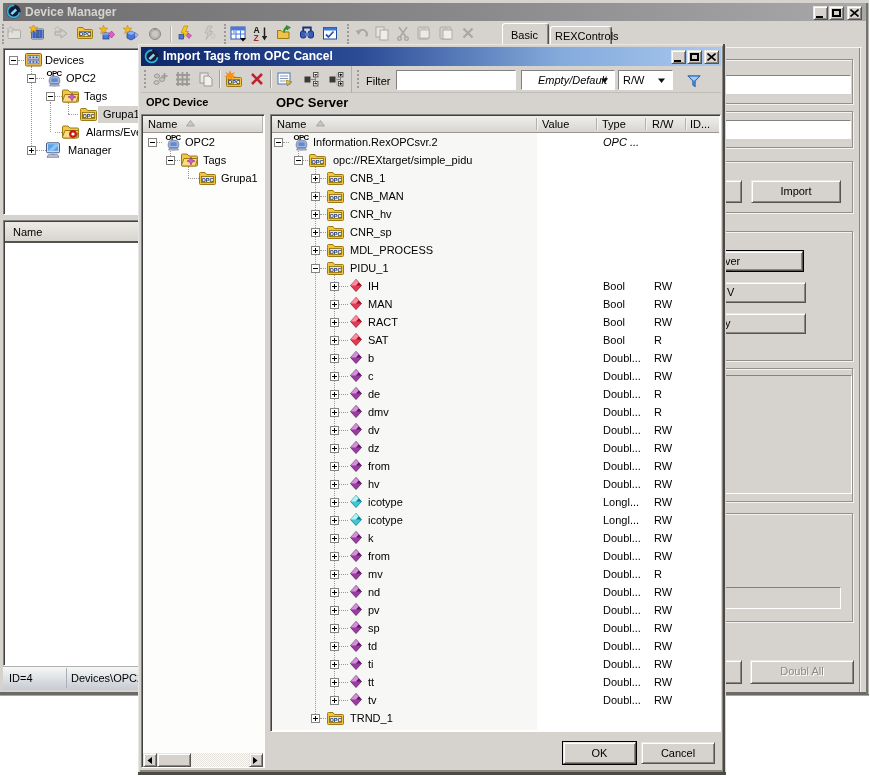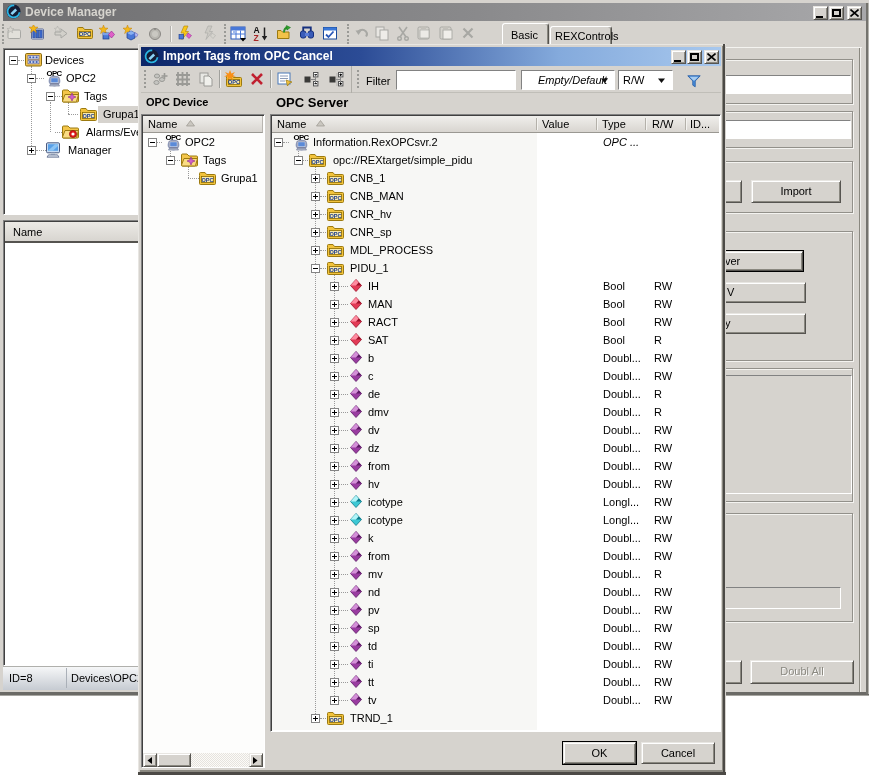--- a/index.html
+++ b/index.html
@@ -166,21 +166,21 @@
 <div class="sunk2" style="left:608px;top:375px;width:244px;height:119px;background:#d6d3ce;"></div>
 <div class="sunk2" style="left:608px;top:587px;width:233px;height:22px;background:#d6d3ce;"></div>
 <div class="btn" style="left:660px;top:660px;width:82px;height:24px;"></div>
 <div class="btn" style="left:750px;top:660px;width:104px;height:24px;"></div>
 <div class="t" style="left:750px;top:665px;width:104px;text-align:center;"><span style="color:#8a8880;text-shadow:1px 1px 0 #fff;">Doubl All</span></div>
 <div class="sunk" style="left:3px;top:48px;width:292px;height:167px;background:#fff;"></div>
 <div class="sunk" style="left:3px;top:220px;width:292px;height:446px;background:#fff;"></div>
 <div style="left:5px;top:222px;width:288px;height:21px;background:linear-gradient(#eceae6,#d8d5d0);border-bottom:2px solid #55534f;border-right:1px solid #9a9892;"></div>
 <div class="t" style="left:13px;top:226px;">Name</div>
 <div style="left:3px;top:666px;width:292px;height:24px;background:linear-gradient(#f6f7f8,#c6cbd2);border-top:1px solid #b0b0ac;"></div>
-<div class="t" style="left:9px;top:672px;">ID=8</div>
+<div class="t" style="left:9px;top:672px;">ID=4</div>
 <div style="left:66px;top:668px;width:1px;height:20px;background:#aab0b8;"></div>
 <div class="t" style="left:71px;top:672px;">Devices\OPC2\Tags\Grupa1</div>
 <div style="left:31px;top:66px;width:1px;height:84px;border-left:1px dotted #9a9a9a;position:absolute;"></div>
 <div style="left:50px;top:102px;width:1px;height:30px;border-left:1px dotted #9a9a9a;position:absolute;"></div>
 <div style="left:68px;top:102px;width:1px;height:12px;border-left:1px dotted #9a9a9a;position:absolute;"></div>
 <div style="left:18px;top:60px;width:8px;height:1px;border-top:1px dotted #9a9a9a;position:absolute;"></div>
 <div style="left:36px;top:78px;width:8px;height:1px;border-top:1px dotted #9a9a9a;position:absolute;"></div>
 <div style="left:55px;top:96px;width:7px;height:1px;border-top:1px dotted #9a9a9a;position:absolute;"></div>
 <div style="left:68px;top:114px;width:10px;height:1px;border-top:1px dotted #9a9a9a;position:absolute;"></div>
 <div style="left:55px;top:132px;width:7px;height:1px;border-top:1px dotted #9a9a9a;position:absolute;"></div>

